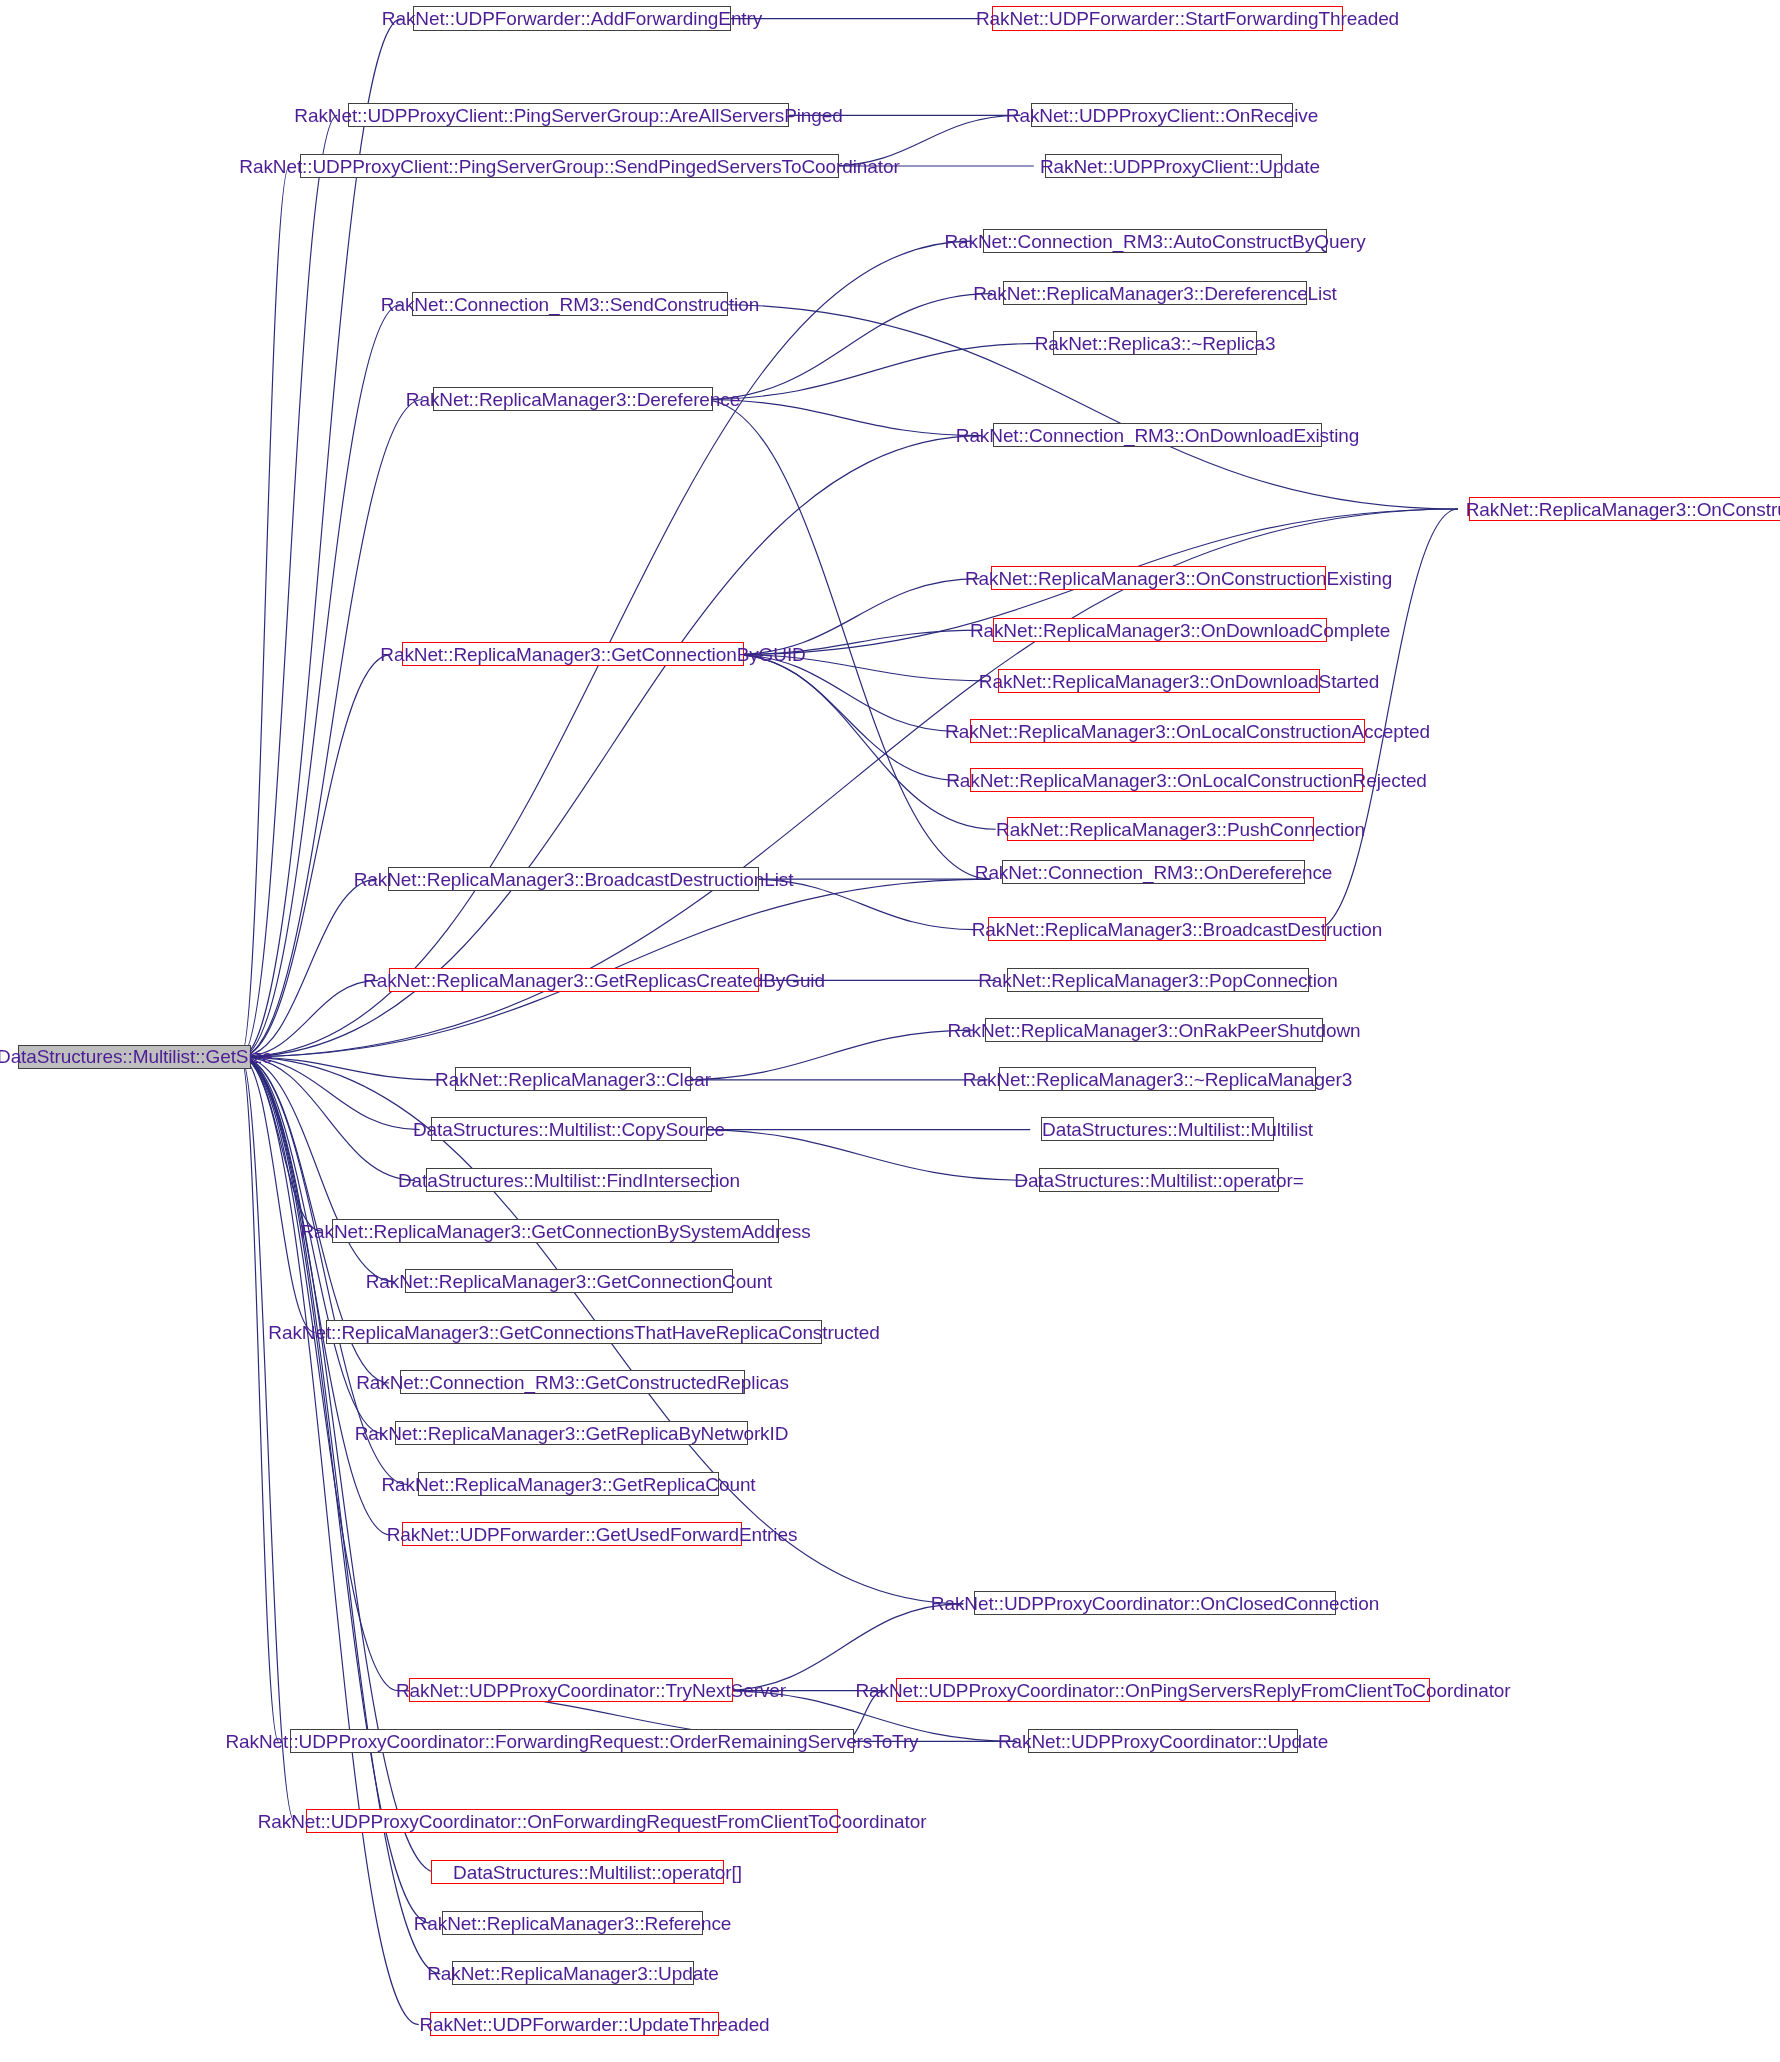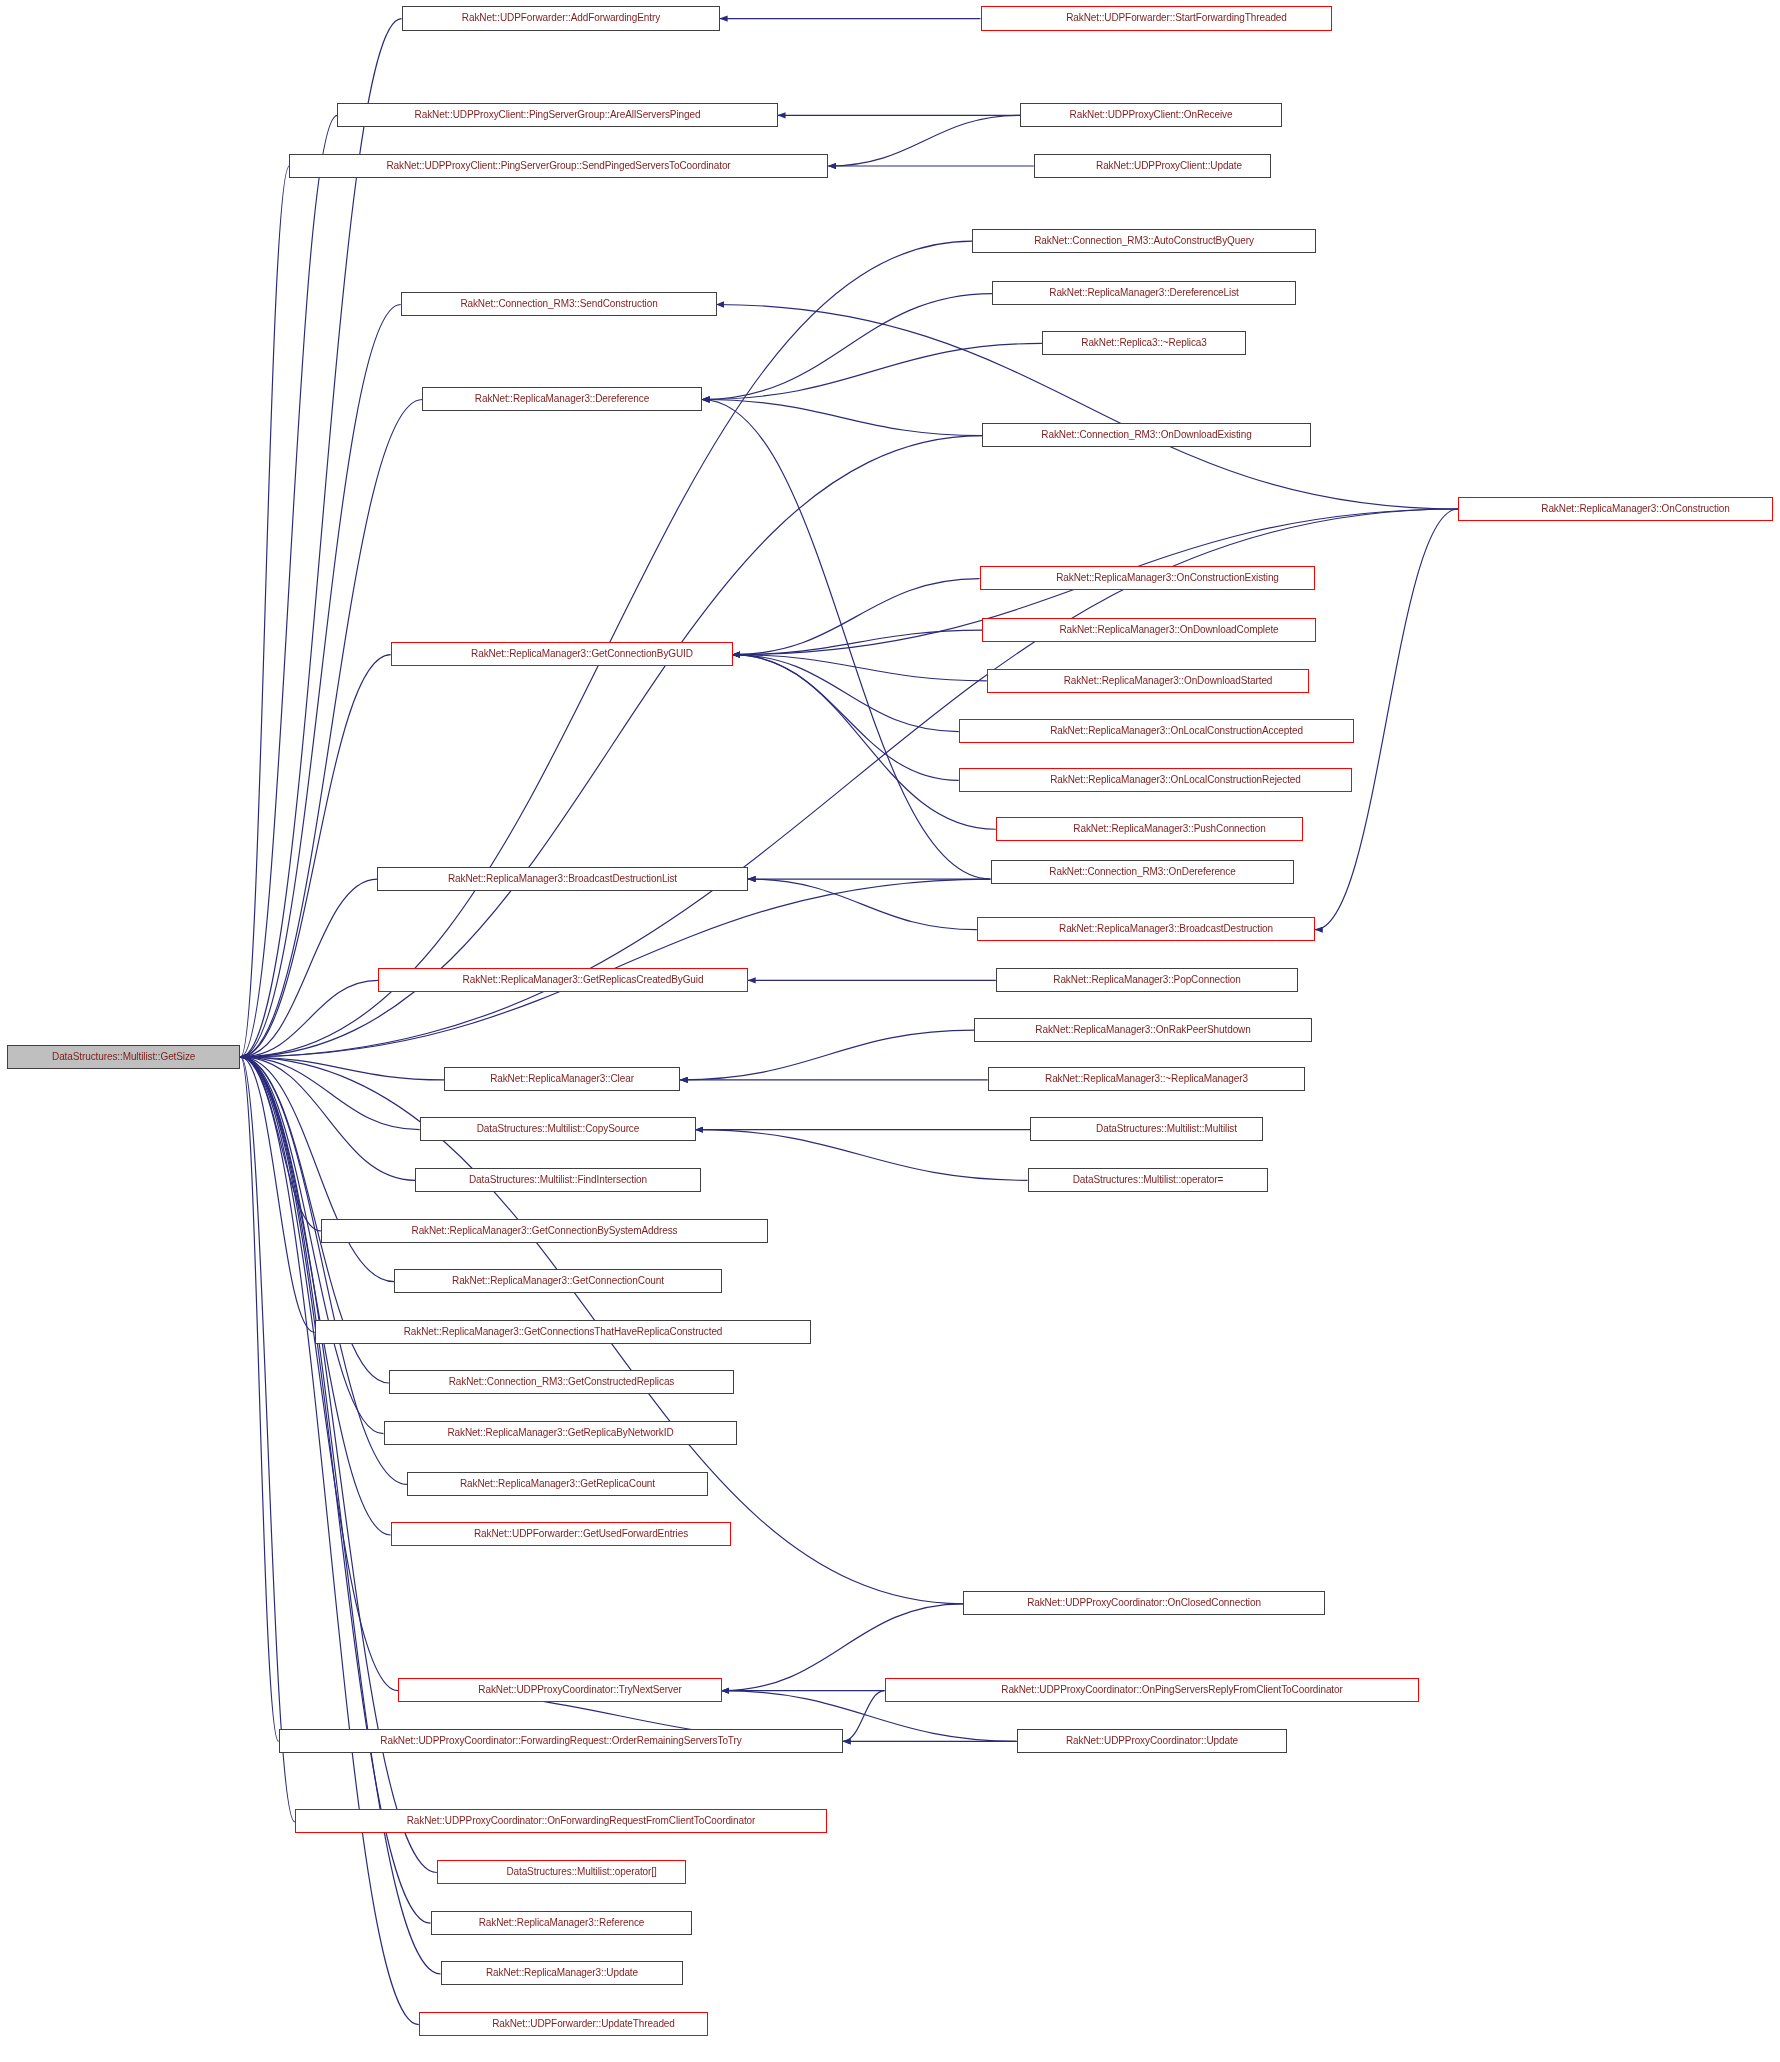--- a/index.html
+++ b/index.html
@@ -11,29 +11,30 @@
     background:#ffffff;
     font-family:"Liberation Sans","DejaVu Sans",sans-serif;
     overflow:hidden;
   }
   #edges{position:absolute;left:0;top:0;width:1780px;height:2063px;}
   .node{
     position:absolute;
     box-sizing:border-box;
     background:#ffffff;
     border:0.9px solid #404040;
-    color:#7f1d1d;
-    font-size:10px;
+    color:#4c1d95;
+    font-size:19px;
     line-height:1;
     display:flex;
     align-items:center;
     justify-content:center;
     white-space:nowrap;
     letter-spacing:-0.1px;
     z-index:5;
+    margin-left:11px;
   }
   .node.red{border-color:#ff0000;padding-left:40px;}
   .node.root{background:#bfbfbf;border-color:#404040;}
   .node span{display:block;padding:0 3.6px;}
 </style>
 </head>
 <body>
 
 <div id="canvas">
   <svg id="edges" viewBox="0 0 1968 2280" preserveAspectRatio="none">
@@ -237,21 +238,21 @@
       </div>
       <div class="node" style="left: 279px; top: 1729px; width: 564px; height: 24.4px;">
         <span>RakNet::UDPProxyCoordinator::ForwardingRequest::OrderRemainingServersToTry</span>
       </div>
       <div class="node" style="left: 1017px; top: 1729px; width: 270px; height: 24.4px;">
         <span>RakNet::UDPProxyCoordinator::Update</span>
       </div>
       <div class="node red" style="left: 295px; top: 1809px; width: 532px; height: 24.4px;">
         <span>RakNet::UDPProxyCoordinator::OnForwardingRequestFromClientToCoordinator</span>
       </div>
-      <div class="node red" style="left: 437px; top: 1860px; width: 249px; height: 24.4px;">
+      <div class="node red" style="left: 420px; top: 1860px; width: 293px; height: 24.4px;">
         <span>DataStructures::Multilist::operator[]</span>
       </div>
       <div class="node" style="left: 431px; top: 1911px; width: 261px; height: 24.4px;">
         <span>RakNet::ReplicaManager3::Reference</span>
       </div>
       <div class="node" style="left: 441px; top: 1961px; width: 242px; height: 24.4px;">
         <span>RakNet::ReplicaManager3::Update</span>
       </div>
       <div class="node red" style="left: 419px; top: 2012px; width: 289px; height: 24.4px;">
         <span>RakNet::UDPForwarder::UpdateThreaded</span>

